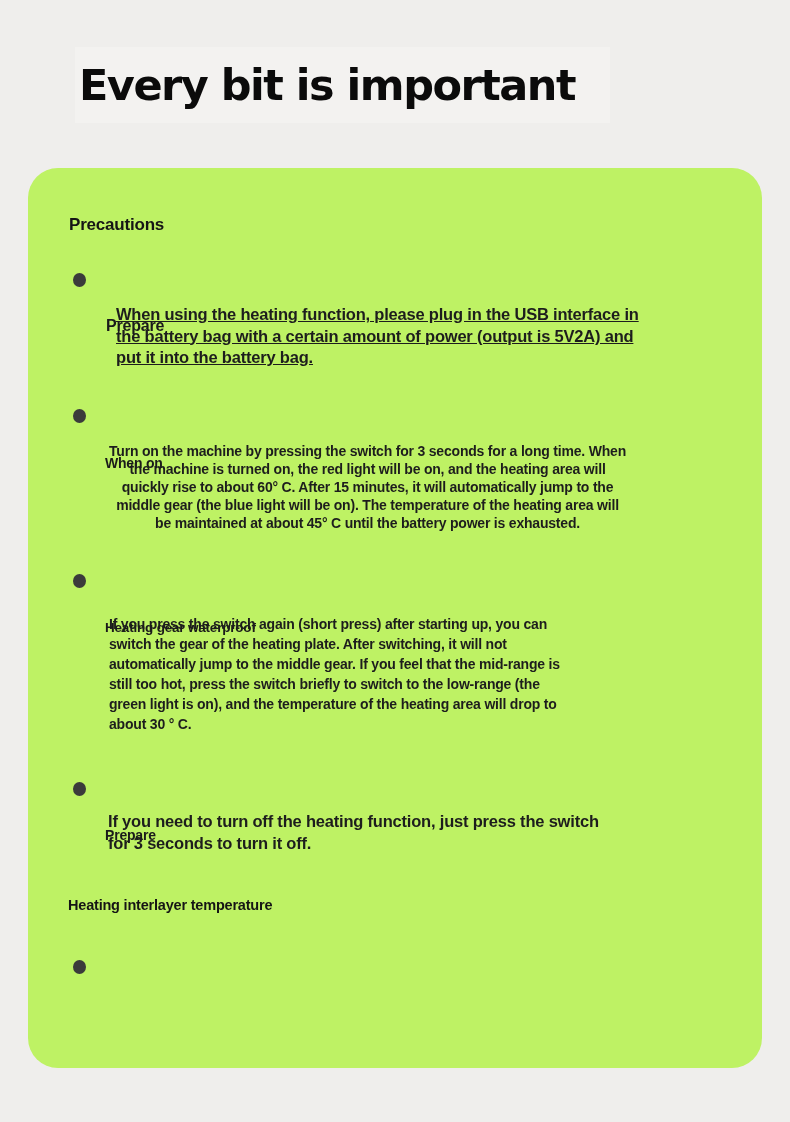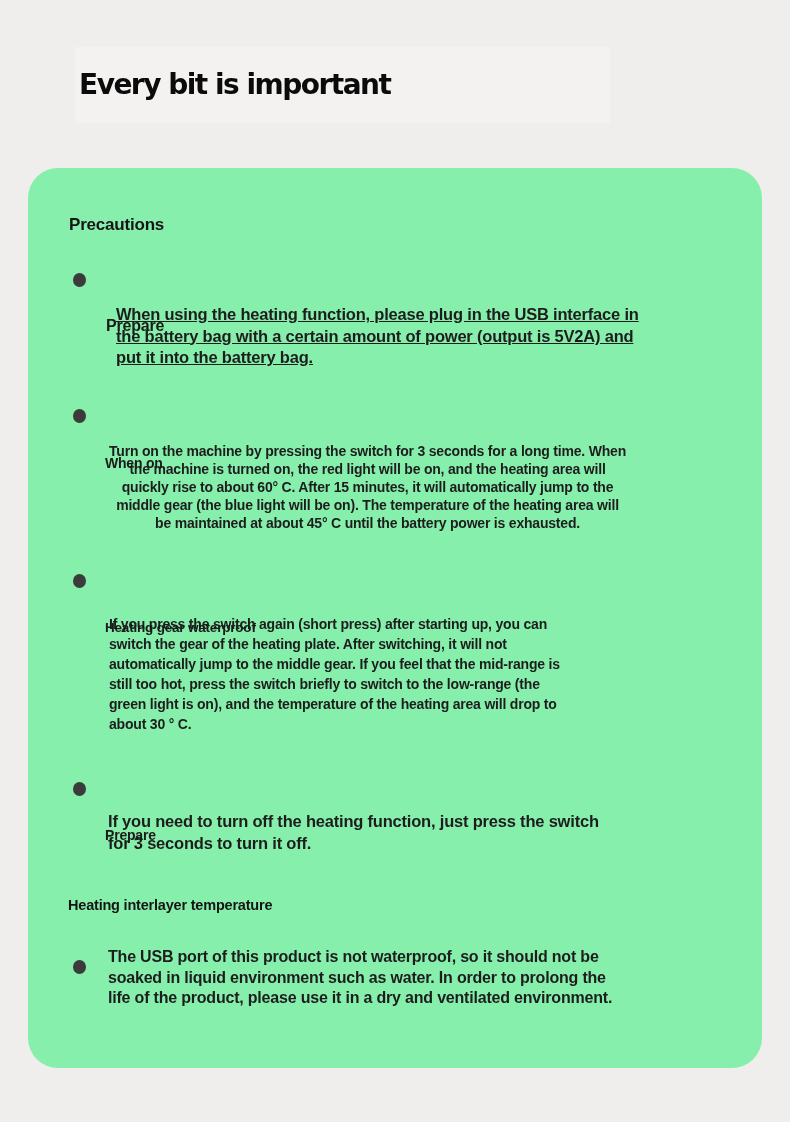--- a/index.html
+++ b/index.html
@@ -24,35 +24,35 @@
     top: 47px;
     width: 535px;
     height: 76px;
     background: #f3f2f0;
   }
   .page-title {
     margin: 0;
     padding-left: 4px;
     font-family: "DejaVu Sans", "Liberation Sans", sans-serif;
     font-weight: bold;
-    font-size: 28px;
+    font-size: 43px;
     letter-spacing: -1.5px;
     line-height: 76px;
     color: #0b0b0b;
     white-space: nowrap;
   }
 
   
   .card {
     position: absolute;
     left: 28px;
     top: 168px;
     width: 734px;
     height: 900px;
-    background: #86efac;
+    background: #bef264;
     border-radius: 30px;
   }
   .card * { position: absolute; margin: 0; }
 
   .heading {
     left: 41px;
     top: 47px;
     font-size: 17px;
     letter-spacing: -0.2px;
     color: #151515;
@@ -141,16 +141,13 @@
 about 30 ° C.</p>
 
   <span class="bullet b4"></span>
   <h3 class="label l4">Prepare</h3>
   <p class="para p4">If you need to turn off the heating function, just press the switch
 for 3 seconds to turn it off.</p>
 
   <h3 class="subheading">Heating interlayer temperature</h3>
 
   <span class="bullet b5"></span>
-  <p class="para p5">The USB port of this product is not waterproof, so it should not be
-soaked in liquid environment such as water. In order to prolong the
-life of the product, please use it in a dry and ventilated environment.</p>
 </div>
 
 </body></html>

